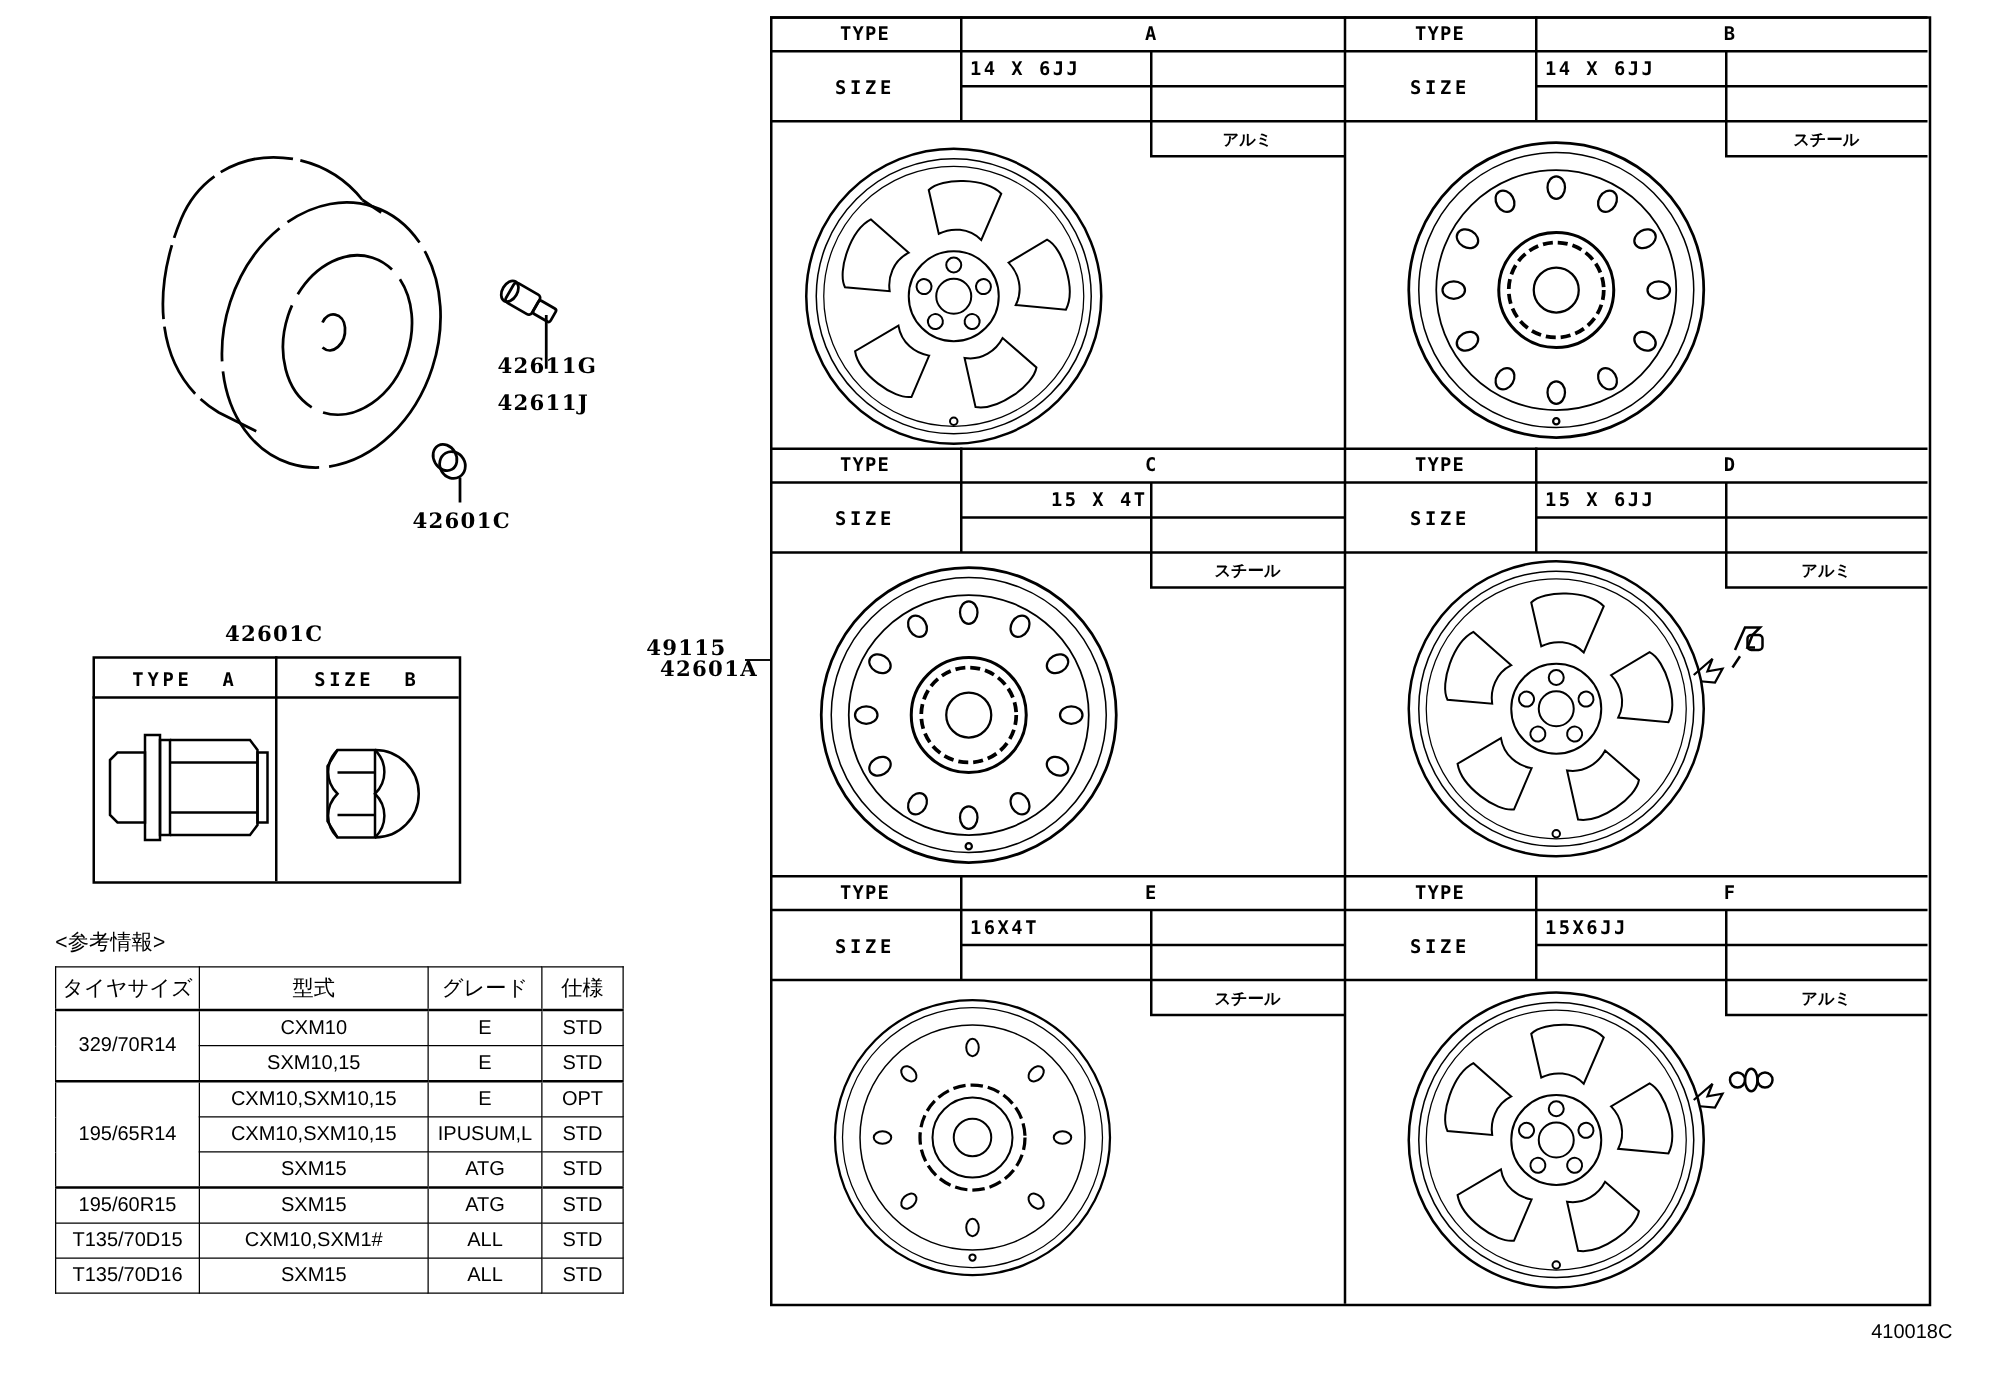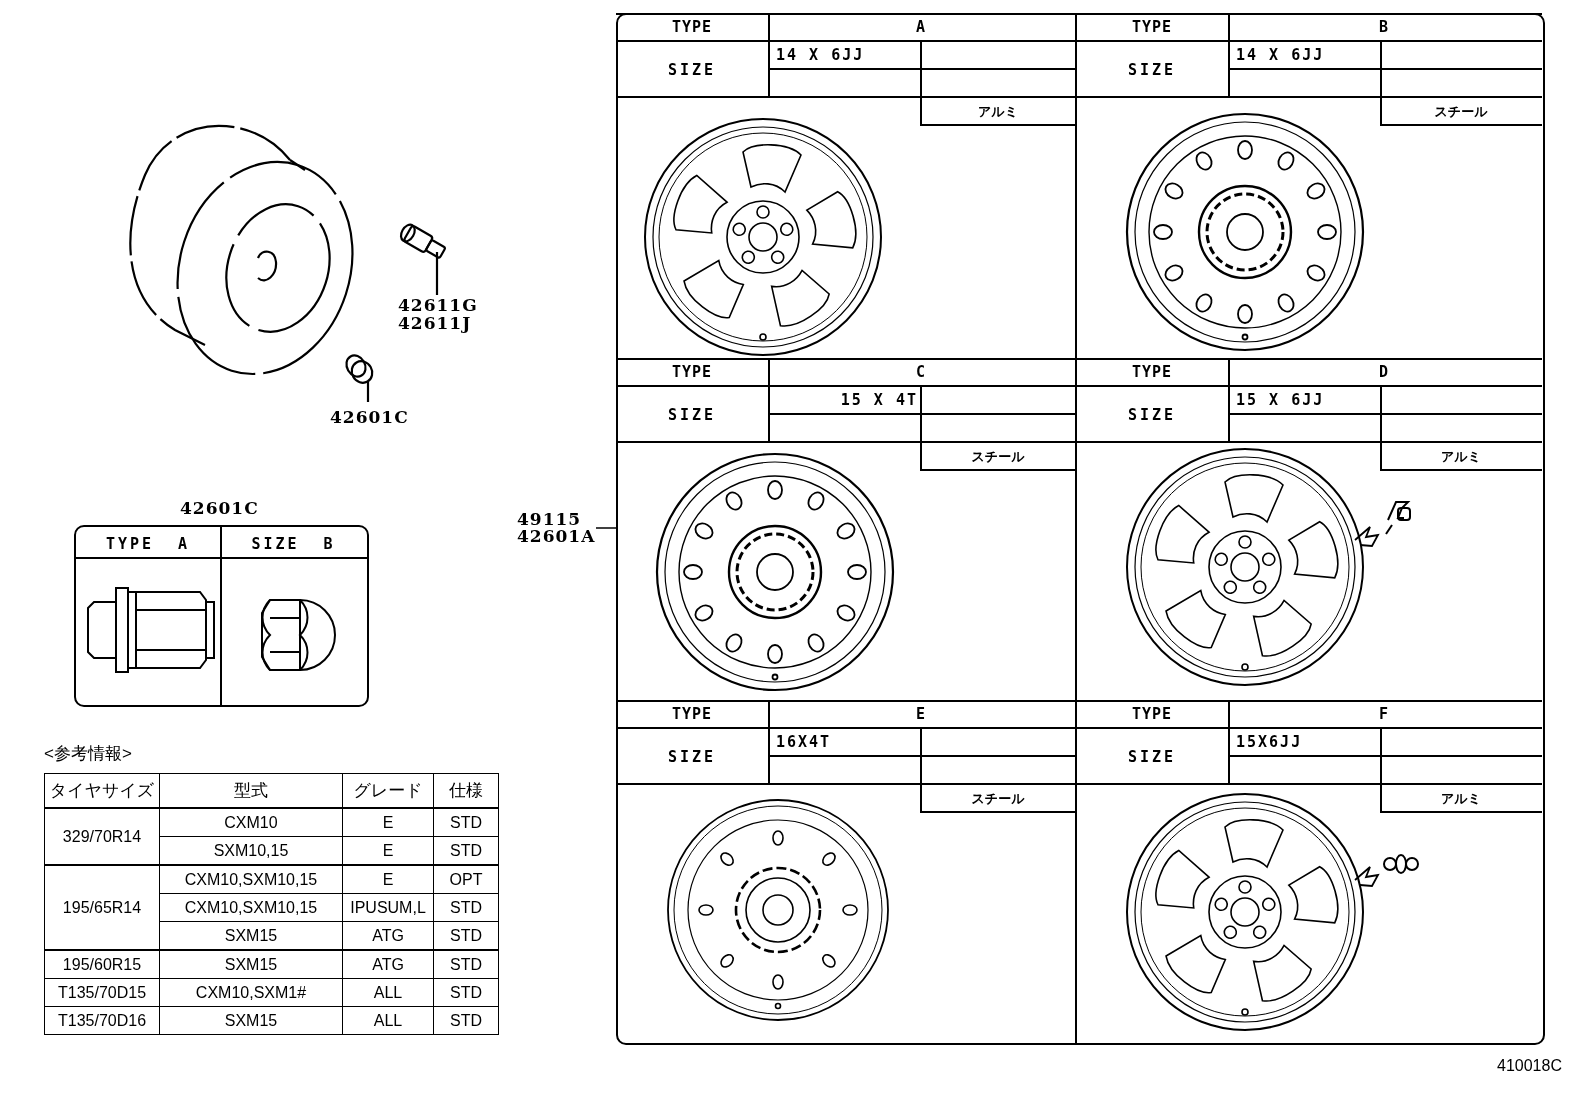--- a/index.html
+++ b/index.html
@@ -1,27 +1,27 @@
 <!DOCTYPE html>
 <html><head>
 <meta charset="utf-8">
 <style>
   html,body{margin:0;padding:0;background:#fff;}
   body{width:1592px;height:1099px;position:relative;overflow:hidden;font-family:"DejaVu Sans Mono","Liberation Mono",monospace;color:#000;}
-  .abs{position:absolute;border-radius:10px;}
+  .abs{position:absolute;}
   .pn{position:absolute;font-family:"DejaVu Serif","Liberation Serif",serif;font-weight:bold;font-size:17px;letter-spacing:1px;line-height:19px;}
   .lbl{position:absolute;font-weight:bold;font-size:15px;letter-spacing:3px;text-align:center;}
   .jp{position:absolute;font-family:"DejaVu Sans","Liberation Sans",sans-serif;font-size:13px;font-weight:bold;text-align:center;}
   .line{position:absolute;background:#000;}
   
   table.ref{position:absolute;left:44px;top:773px;border-collapse:collapse;font-family:Liberation Sans, sans-serif;font-size:16px;}
   table.ref td, table.ref th{border:1.5px solid #000;text-align:center;padding:0 2px;height:27px;font-weight:normal;}
   table.ref th{height:33px;font-size:17px;}
   table.ref tr.grp td{border-top:2.5px solid #000;}
-  .reftitle{position:absolute;left:44px;top:742px;font-family:Liberation Sans, sans-serif;font-size:17px;}
+  .reftitle{position:absolute;left:44px;top:742px;font-family:Liberation Mono, monospace;font-size:17px;}
   svg{position:absolute;overflow:visible;}
 </style>
 </head>
 <body>
 
 <svg style="left:0;top:0;" width="620" height="720">
   <g fill="none" stroke="#000" stroke-width="2.2">
 
     <path d="M290,160 C250,110 170,115 145,175 C120,235 125,300 175,330 L205,345" stroke-dasharray="60 6"></path>
     <path d="M290,160 L305,170"></path>
@@ -37,25 +37,25 @@
     <line x1="437" y1="252" x2="437" y2="295"></line>
 
     <ellipse cx="356" cy="366" rx="9" ry="11" transform="rotate(-30 356 366)"></ellipse>
     <ellipse cx="362" cy="372" rx="10" ry="11" transform="rotate(-30 362 372)"></ellipse>
     <line x1="368" y1="382" x2="368" y2="402"></line>
 
     <line x1="596" y1="528" x2="616" y2="528" stroke-width="1.5"></line>
   </g>
 </svg>
 
-<div class="pn" style="left:398px;top:296px;">42611G</div>
+<div class="pn" style="left:398px;top:284px;">42611G</div>
 <div class="pn" style="left:398px;top:314px;">42611J</div>
 <div class="pn" style="left:330px;top:408px;">42601C</div>
 <div class="pn" style="left:517px;top:510px;">49115</div>
-<div class="pn" style="left:517px;top:527px;">42601A</div>
+<div class="pn" style="left:528px;top:527px;">42601A</div>
 
 <div class="pn" style="left:180px;top:499px;">42601C</div>
 <div class="abs" style="left:74px;top:525px;width:291px;height:178px;border:2px solid #000;"></div>
 <div class="line" style="left:220px;top:525px;width:2px;height:180px;"></div>
 <div class="line" style="left:74px;top:557px;width:293px;height:2px;"></div>
 <div class="lbl" style="left:76px;top:535px;width:144px;white-space:pre;">TYPE  A</div>
 <div class="lbl" style="left:222px;top:535px;width:143px;white-space:pre;">SIZE  B</div>
 <svg style="left:80px;top:580px;" width="140" height="110">
   <g fill="none" stroke="#000" stroke-width="2">
     <path d="M8,28 L14,22 L36,22 L36,78 L14,78 L8,72 Z"></path>

